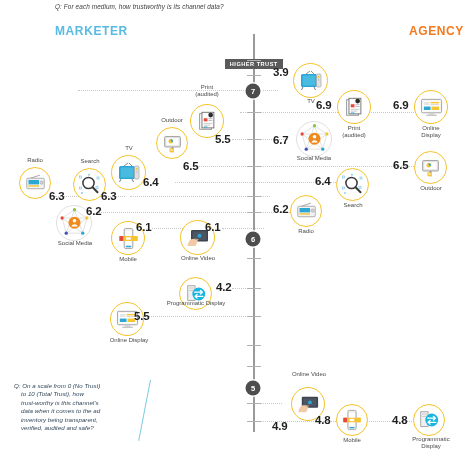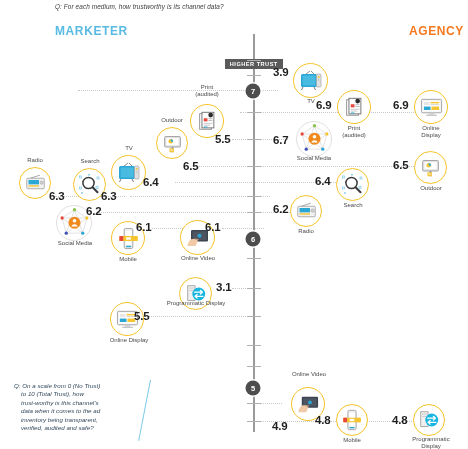--- a/index.html
+++ b/index.html
@@ -250,21 +250,21 @@
     <svg width="22" height="22" viewBox="0 0 24 24">
       <rect x="3" y="3" width="8" height="16" fill="#f0f0f0" stroke="#9a9a9a" stroke-width=".9"></rect>
       <rect x="4.5" y="5" width="5" height="1" fill="#c8c8c8"></rect>
       <rect x="4.5" y="7.5" width="5" height="1" fill="#c8c8c8"></rect>
       <circle cx="15" cy="12" r="7" fill="#16b6e0"></circle>
       <path d="M10.5 10 L18.5 10 M16.8 8 L19 10 L16.8 12" stroke="#fff" stroke-width="1.4" fill="none" stroke-linecap="round" stroke-linejoin="round"></path>
       <path d="M19.5 14.5 L11.5 14.5 M13.2 12.5 L11 14.5 L13.2 16.5" stroke="#fff" stroke-width="1.4" fill="none" stroke-linecap="round" stroke-linejoin="round"></path>
     </svg>
   </div>
   <div class="lbl" style="left:159px;top:300px;width:74px;">Programmatic Display</div>
-  <div class="val" style="left:216px;top:281px;">3.1</div>
+  <div class="val" style="left:216px;top:281px;">4.2</div>
 
   <div class="bubble" style="left:110px;top:302px;width:34px;height:34px;">
     <svg width="23" height="23" viewBox="0 0 24 24">
       <rect x="1.5" y="3.5" width="21" height="14" rx="1.2" fill="#f4f4f4" stroke="#9a9a9a" stroke-width=".9"></rect>
       <rect x="3" y="5" width="18" height="11" fill="#fff"></rect>
       <rect x="4" y="6.2" width="6" height="3.4" fill="#e6e6e6"></rect>
       <rect x="11" y="6.2" width="9" height="1.5" fill="#f5c431"></rect>
       <rect x="11" y="8.4" width="9" height="1.2" fill="#d8d8d8"></rect>
       <rect x="4" y="11" width="7" height="3.6" fill="#2aa7d4"></rect>
       <rect x="12" y="11" width="8" height="3.6" fill="#f5c431"></rect>

